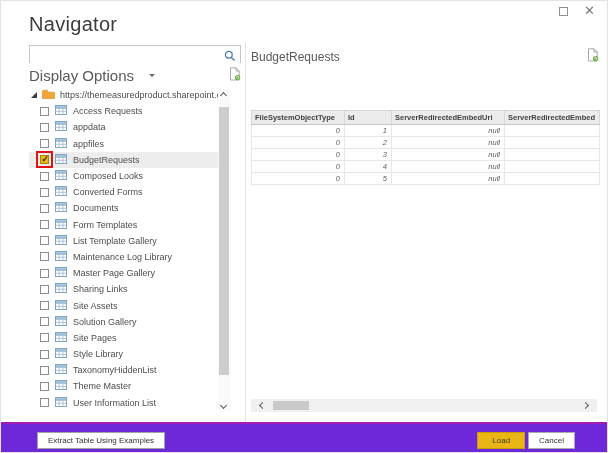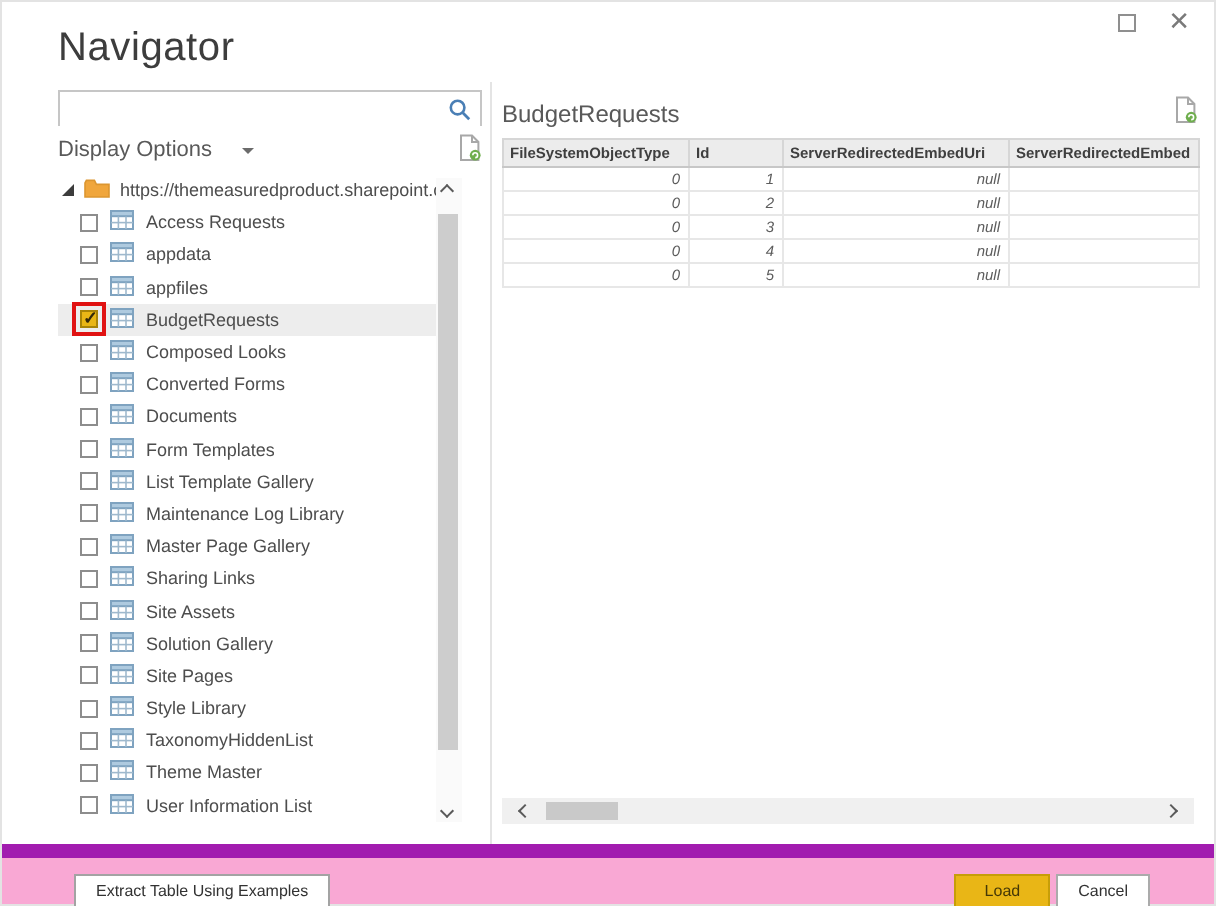--- a/index.html
+++ b/index.html
@@ -14,21 +14,21 @@
   .close-x { font-size:13px; color:#7a7a7a; line-height:10px; }
 
   .page-title { position:absolute; left:28px; top:12px; font-size:20px; color:#3d3d3d; letter-spacing:.3px; }
 
   
   .left-panel { position:absolute; left:28px; top:44px; width:212px; height:370px; }
   .search-row { position:relative; height:18px; border:1px solid #c6c6c6; background:#fff; }
   .search-row input { border:none; outline:none; width:100%; height:100%; font-size:9px; padding:0 20px 0 4px;
                       font-family:"Liberation Sans", sans-serif; }
   .search-icon { position:absolute; right:4px; top:2px; }
-  .options-row { display:flex; align-items:center; height:24px; color:#595959; font-size:11px; gap:15px; }
+  .options-row { display:flex; align-items:center; height:24px; color:#595959; font-size:15px; gap:15px; }
   .caret-down { width:0; height:0; border-left:3px solid transparent; border-right:3px solid transparent;
                 border-top:3px solid #6b6b6b; display:inline-block; }
   .ml-auto { margin-left:auto; }
 
   .tree { position:relative; height:326px; }
   .tree-row { height:16.2px; display:flex; align-items:center; gap:5px; width:189px;
               font-size:9px; color:#4d4d4d; }
   .tree-root { padding-left:2px; }
   .tree-root .lbl, .tree-item .lbl { white-space:nowrap; overflow:hidden; }
   .tri-expanded { width:0; height:0; border-bottom:6px solid #3c3c3c; border-left:6px solid transparent; }
@@ -52,34 +52,34 @@
   .chev.right{ transform:rotate(-45deg); }
   .sb-up   { position:absolute; top:4px;  left:3px; }
   .sb-down { position:absolute; bottom:3px; left:3px; }
 
   .v-divider { position:absolute; left:244px; top:40px; width:1px; height:381px; background:#e4e4e4; }
 
   
   .right-panel { position:absolute; left:250px; top:44px; width:348px; height:370px; }
   .preview-header { display:flex; align-items:center; height:24px; }
   .preview-title { font-size:12px; color:#595959; }
-  .preview-table { width:348px; border-collapse:collapse; table-layout:fixed; }
+  .preview-table { width:348px; border-collapse:collapse; table-layout:fixed;margin-top:41px; }
   .preview-table th { background:#ececec; border:1px solid #d6d6d6; border-bottom:1px solid #c7c7c7;
                       font-size:7.5px; color:#3f3f3f; text-align:left; font-weight:bold;
                       padding:2px 3px; white-space:nowrap; overflow:hidden; height:14px; }
   .preview-table td { border:1px solid #e7e7e7; font-size:7.5px; color:#5c5c5c; font-style:italic;
                       text-align:right; padding:1px 4px; height:12px; white-space:nowrap; overflow:hidden; }
 
   .h-scrollbar { position:absolute; left:0; width:346px; top:354px; height:13px; background:#f0f0f0; }
   .hs-left  { position:absolute; left:9px; top:4px; }
   .hs-right { position:absolute; right:9px; top:4px; }
   .h-thumb { position:absolute; left:22px; top:2px; width:36px; height:9px; background:#c9c9c9; }
 
   
-  .footer { position:absolute; left:0; right:0; top:421px; bottom:0; border-top:7px solid #a21caf; background:#f9a8d4; }
+  .footer { position:absolute; left:0; right:0; top:421px; bottom:0; border-top:2px solid #a21caf; background:#6d28d9; }
   .btn { font-size:8px; padding:3px 10px; border:1px solid #ababab; background:#fff; color:#323232;
          font-family:"Liberation Sans", sans-serif; cursor:default; }
   .extract-btn { position:absolute; left:36px; top:8px; border-color:#a3a3a3; }
   .btn-group { position:absolute; right:32px; top:8px; display:flex; gap:3px;align-items:center; }
   .load-btn { border-color:#c79e08; color:#453807; padding:3px 14px; }
 </style>
 </head>
 <body>
 
 <div class="dialog">

